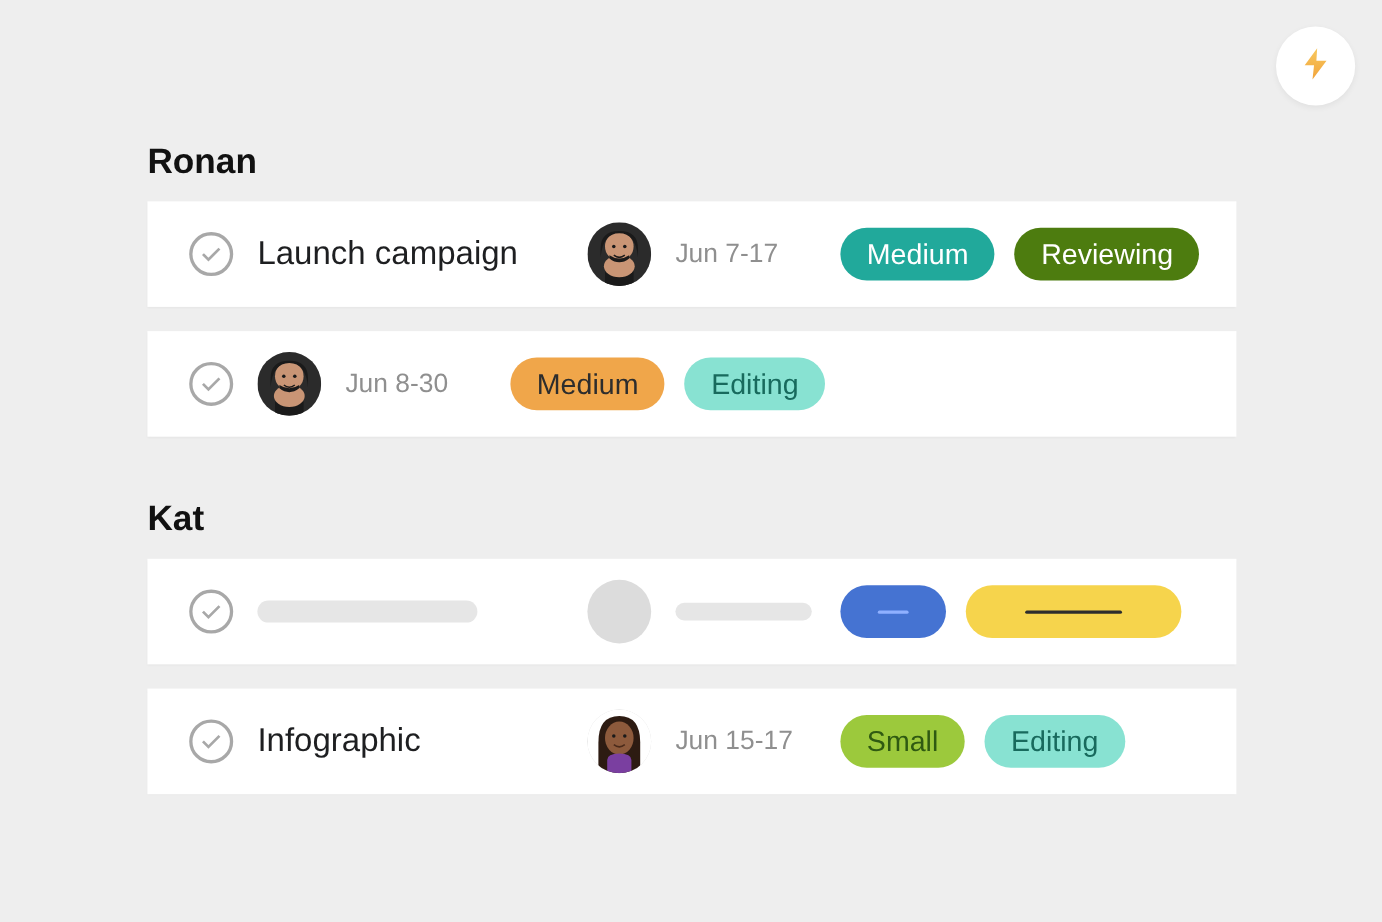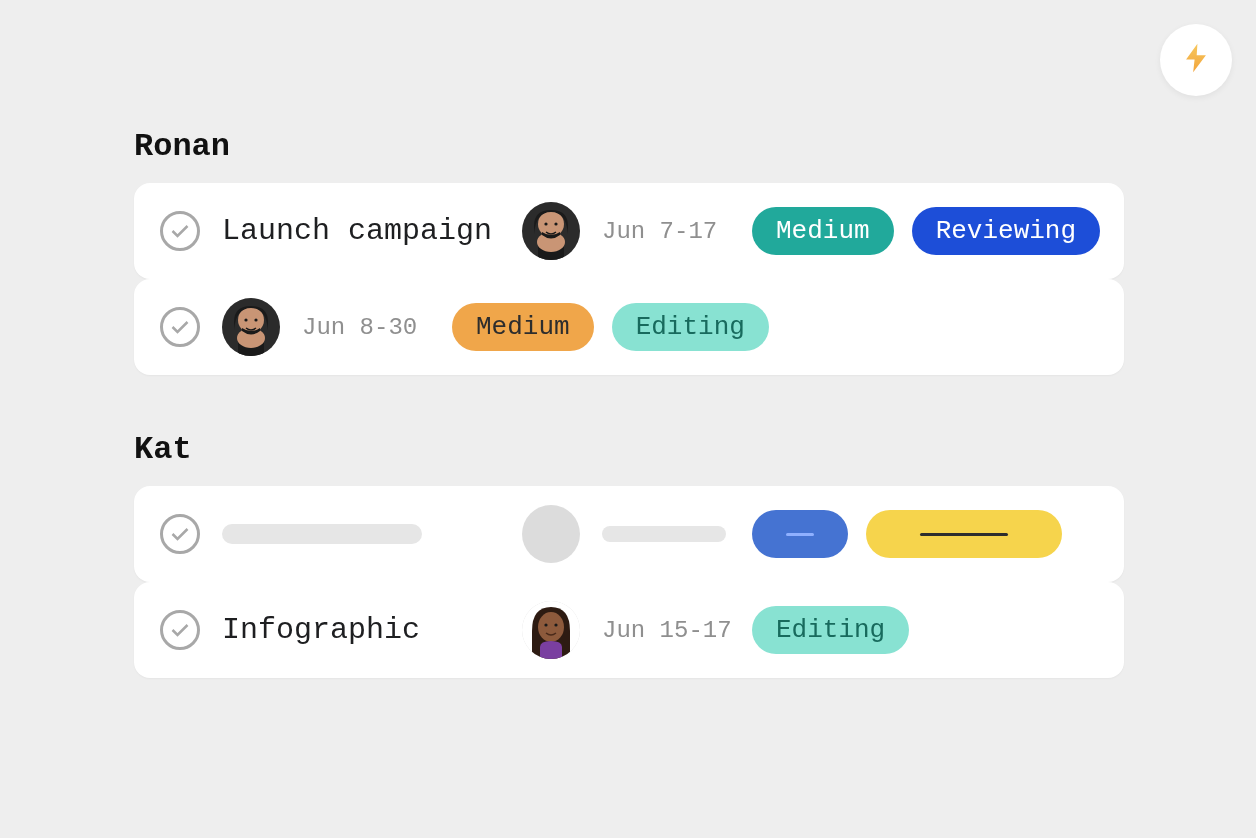--- a/index.html
+++ b/index.html
@@ -24,39 +24,39 @@
     justify-content: center;
     box-shadow: 0 2px 6px rgba(0,0,0,0.06);
   }
   .fab svg { width: 34px; height: 34px; }
 
   .board {
     position: absolute;
     left: 134px;
     top: 128px;
     width: 990px;
-    font-family: Liberation Mono, monospace;
   }
 
   .section-title {
     font-size: 32px;
     font-weight: 600;
     margin-bottom: 18px;
     color: #111;
   }
 
   .section + .section { margin-top: 56px; }
 
   .row {
     background: #ffffff;
-    border-radius: 16px;
+    border-radius: 0;
     height: 96px;
-    padding: 0 26px;
-    display: flex;
-    align-items: center;
+    padding: 0 38px;
+    display: flex;
+    align-items: center;
+    margin-bottom: 22px;
     box-shadow: 0 1px 2px rgba(0,0,0,0.04);
     position: relative;
   }
 
   .check {
     width: 40px;
     height: 40px;
     border: 3px solid #a8a8a8;
     border-radius: 50%;
     display: flex;
@@ -165,21 +165,21 @@
             <ellipse cx="29" cy="40" rx="14" ry="10" fill="#c99575"></ellipse>
             <path d="M20 33 Q29 40 38 33 L38 30 Q29 36 20 30 Z" fill="#1a1a1a"></path>
             <circle cx="24" cy="22" r="1.6" fill="#1a1a1a"></circle>
             <circle cx="34" cy="22" r="1.6" fill="#1a1a1a"></circle>
             <path d="M24 30 Q29 34 34 30" stroke="#1a1a1a" stroke-width="1.4" fill="none"></path>
           </svg>
         </div>
         <div class="date" data-bind="sections.0.tasks.0.date">Jun 7-17</div>
         <div class="pills">
           <div class="pill" data-bind="sections.0.tasks.0.pills.0.label" style="background: rgb(33, 169, 155); color: rgb(255, 255, 255);">Medium</div>
-          <div class="pill" data-bind="sections.0.tasks.0.pills.1.label" style="background: #1d4ed8; color: rgb(255, 255, 255);">Reviewing</div>
+          <div class="pill" data-bind="sections.0.tasks.0.pills.1.label" style="background: #4d7c0f; color: rgb(255, 255, 255);">Reviewing</div>
         </div>
       </div>
       <div class="row">
         <div class="check">
           <svg viewBox="0 0 24 18">
             <polyline points="3,9 9,15 21,3"></polyline>
           </svg>
         </div>
         <div class="avatar">
           <svg viewBox="0 0 58 58">
@@ -238,17 +238,18 @@
             <path d="M10 58 L10 30 Q10 6 29 6 Q48 6 48 30 L48 58 Z" fill="#2d1b12"></path>
             <ellipse cx="29" cy="26" rx="13" ry="15" fill="#8d5a3c"></ellipse>
             <circle cx="24" cy="24" r="1.6" fill="#1a1a1a"></circle>
             <circle cx="34" cy="24" r="1.6" fill="#1a1a1a"></circle>
             <path d="M24 32 Q29 36 34 32" stroke="#4a2a1a" stroke-width="1.4" fill="none"></path>
             <path d="M18 58 L18 46 Q18 40 29 40 Q40 40 40 46 L40 58 Z" fill="#7a3fa0"></path>
           </svg>
         </div>
         <div class="date" data-bind="sections.1.tasks.1.date">Jun 15-17</div>
         <div class="pills">
+          <div class="pill" data-bind="sections.1.tasks.1.pills.0.label" style="background: rgb(156, 201, 60); color: rgb(47, 90, 18);">Small</div>
           <div class="pill" data-bind="sections.1.tasks.1.pills.1.label" style="background: rgb(136, 226, 210); color: rgb(24, 106, 93);">Editing</div>
         </div>
       </div>
     </div>
   </div>
 
 </body></html>

